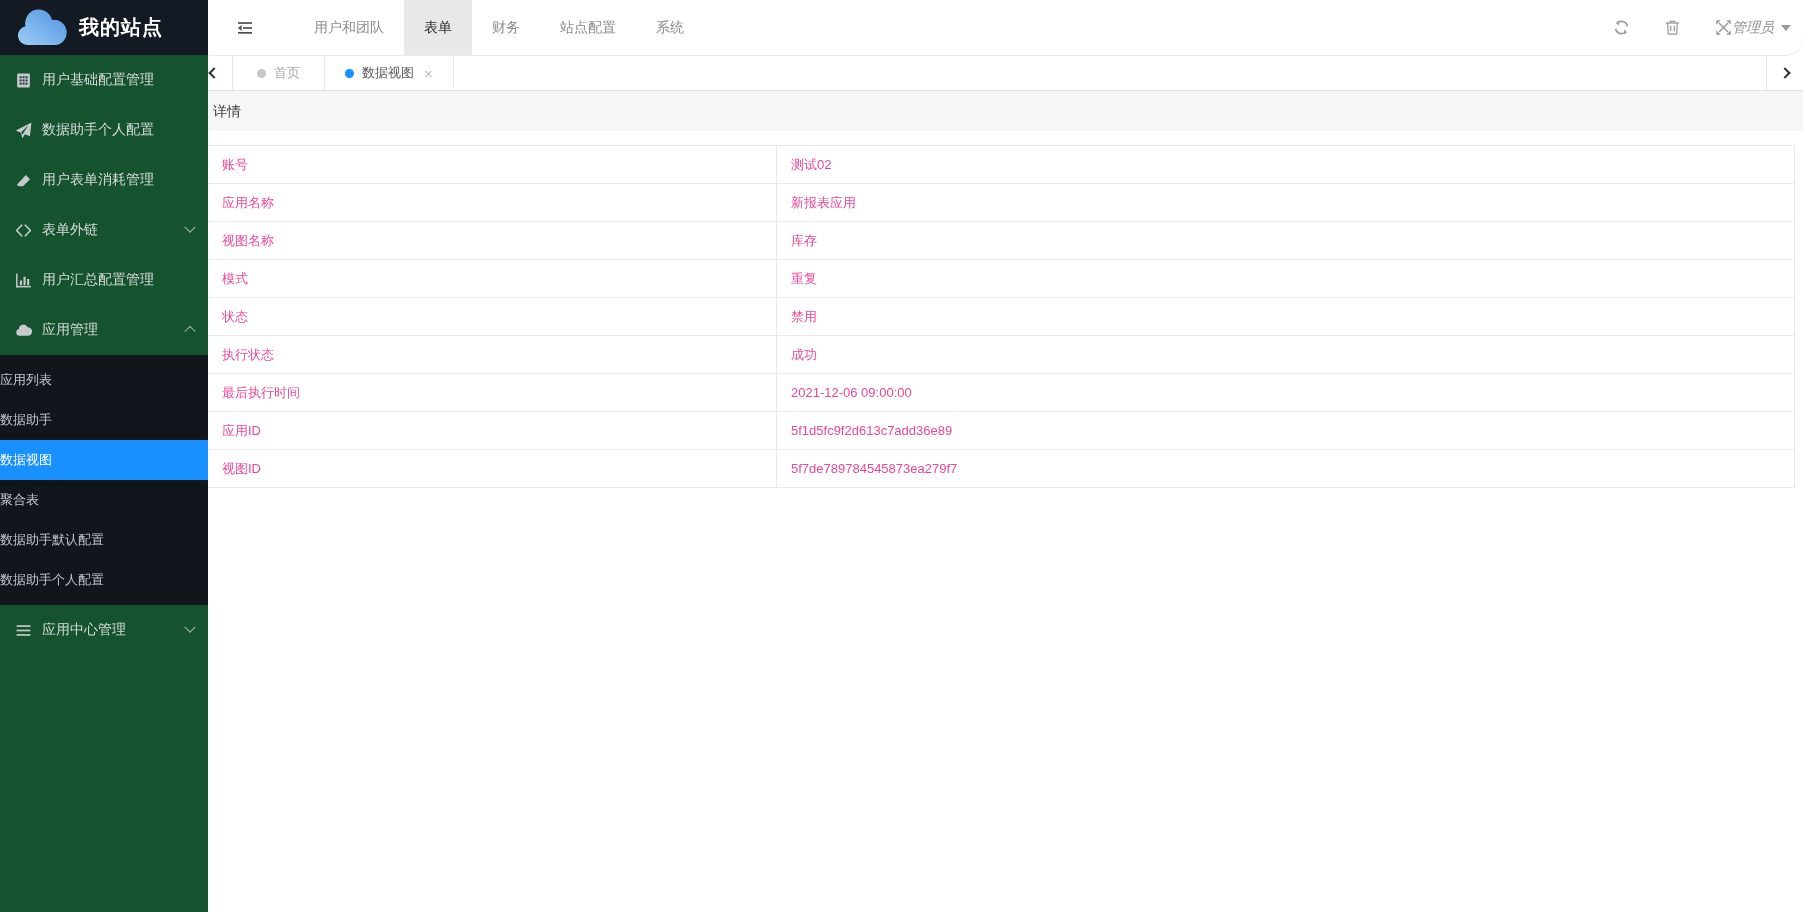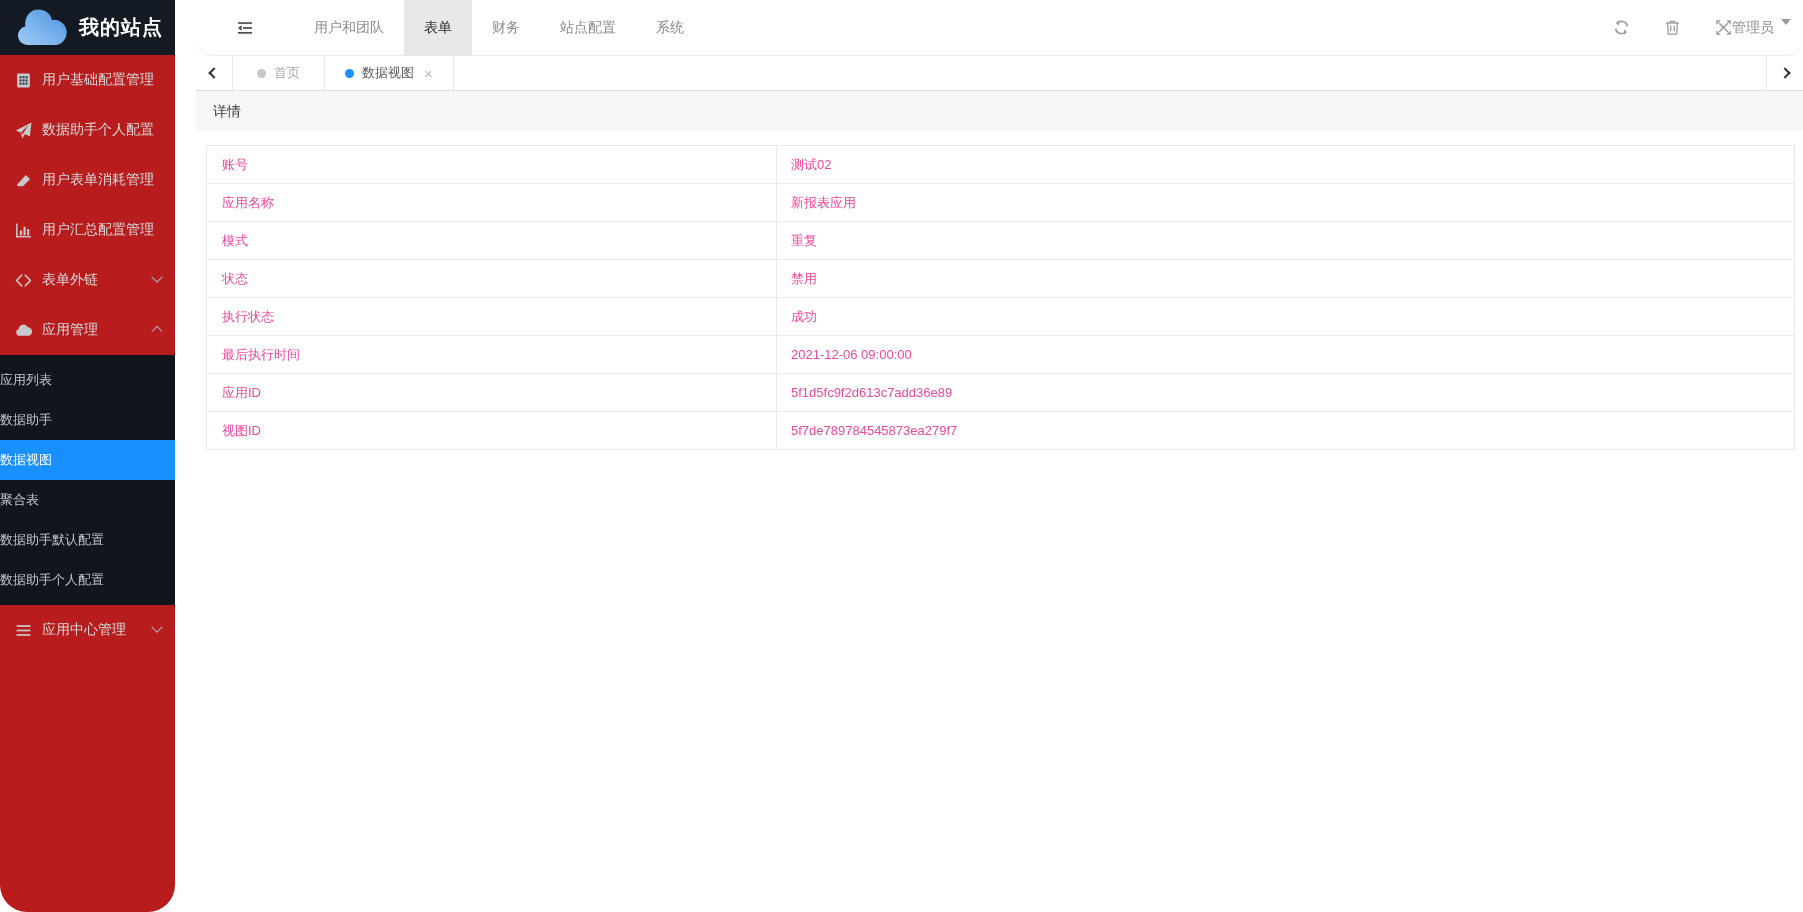--- a/index.html
+++ b/index.html
@@ -1,21 +1,21 @@
 <!DOCTYPE html>
 <html><head>
 <meta charset="utf-8">
 <style>
   * { margin:0; padding:0; box-sizing:border-box; }
   html,body { width:1803px; height:912px; overflow:hidden; background:#fff;
     font-family:"Liberation Sans","DejaVu Sans",sans-serif; }
 
   
-  .sidebar { position:absolute; left:0; top:0; width:175px; height:912px;
-    background:#b91c1c; z-index:5;border-radius:27px; }
+  .sidebar { position:absolute; left:0; top:0; width:208px; height:912px;
+    background:#14532d; z-index:5; }
   .logo { height:55px; background:#141a23; display:flex; align-items:center;
     padding-left:14px; }
   .logo-title { color:#ffffff; font-weight:bold; font-size:20px; margin-left:9px;
     letter-spacing:1px; }
   .menu-item { height:50px; display:flex; align-items:center;
     padding:0 14px 0 15px; color:#d8dadd; font-size:14px; cursor:pointer; }
   .mi-icon { width:17px; height:17px; margin-right:10px; color:#c6cacd; flex:none; }
   .mi-icon svg { width:100%; height:100%; display:block; }
   .chev { margin-left:auto; width:8px; height:8px; border-right:1.5px solid #aeb3b9;
     border-bottom:1.5px solid #aeb3b9; flex:none; }
@@ -35,21 +35,21 @@
   .fold-btn { align-self:center; margin-left:40px; width:18px; height:16px;
     color:#4f4f4f; cursor:pointer; flex:none; }
   .fold-btn svg { width:100%; height:100%; display:block; }
   .topnav { display:flex; margin-left:40px; }
   .topnav-item { padding:0 20px; display:flex; align-items:center; font-size:14px;
     color:#8b8b8b; cursor:pointer; }
   .topnav-item.selected { background:#e8e8e8; color:#2b2b2b; }
   .topbar-right { margin-left:auto; display:flex; align-items:center; padding-right:12px; }
   .tb-icon { width:17px; height:17px; margin-left:34px; color:#9b9b9b; cursor:pointer; }
   .tb-icon svg { width:100%; height:100%; display:block; }
-  .user-trigger { display:flex; cursor:pointer; }
+  .user-trigger { display:flex; align-items:center; cursor:pointer;font-style:italic; }
   .user-name { font-size:14px; color:#8f8f8f; }
   .caret-down { margin-left:7px; width:0; height:0; border-left:5px solid transparent;
     border-right:5px solid transparent; border-top:6px solid #9b9b9b; }
 
   
   .tabbar { height:35px; border-bottom:1px solid #dedede; display:flex;
     align-items:stretch; background:#fff; }
   .tab-arrow { width:37px; display:flex; align-items:center; justify-content:center;
     cursor:pointer; flex:none; }
   .tab-arrow.left { border-right:1px solid #e8e8e8; }
@@ -129,40 +129,40 @@
     <span class="mi-icon">
       <svg viewBox="0 0 16 16">
           <path d="M10.2 2.8 L14.2 6.8 L7.5 13.5 H3.4 L1.8 11.9 Z" fill="currentColor"></path>
         </svg>
     </span>
     <span>用户表单消耗管理</span>
   </div>
 
   <div class="menu-item">
     <span class="mi-icon">
+      <svg viewBox="0 0 16 16" fill="none" stroke="currentColor" stroke-width="1.5" stroke-linecap="round" stroke-linejoin="round">
+        <path d="M6.3 3 L1.5 8 L6.3 13"></path>
+          <path d="M9.7 3 L14.5 8 L9.7 13"></path>
+      </svg>
+    </span>
+    <span>表单外链</span>
+    <span class="chev down"></span>
+  </div>
+
+  <div class="menu-item">
+    <span class="mi-icon">
       <svg viewBox="0 0 16 16" fill="currentColor">
         <rect x="1" y="1.5" width="1.4" height="13"></rect>
           <rect x="1" y="13.1" width="14" height="1.4"></rect>
         <rect x="4.6" y="8" width="2" height="4.4"></rect>
           <rect x="8" y="4.5" width="2" height="7.9"></rect>
           <rect x="11.4" y="6.6" width="2" height="5.8"></rect>
       </svg>
     </span>
     <span>用户汇总配置管理</span>
-  </div>
-
-  <div class="menu-item">
-    <span class="mi-icon">
-      <svg viewBox="0 0 16 16" fill="none" stroke="currentColor" stroke-width="1.5" stroke-linecap="round" stroke-linejoin="round">
-        <path d="M6.3 3 L1.5 8 L6.3 13"></path>
-          <path d="M9.7 3 L14.5 8 L9.7 13"></path>
-      </svg>
-    </span>
-    <span>表单外链</span>
-    <span class="chev down"></span>
   </div>
 
   <div class="menu-item">
     <span class="mi-icon">
       <svg viewBox="0 0 16 16">
           <path d="M12.2 13 H4.2 A3.2 3.2 0 0 1 3.6 6.7 A4.4 4.4 0 0 1 12 5 A3.6 3.6 0 0 1 12.2 13 Z" fill="currentColor"></path>
         </svg>
     </span>
     <span>应用管理</span>
     <span class="chev up"></span>
@@ -265,20 +265,24 @@
   <div class="detail-table">
     <div class="drow">
       <div class="dlabel">账号</div>
       <div class="dvalue">测试02</div>
     </div>
     <div class="drow">
       <div class="dlabel">应用名称</div>
       <div class="dvalue">新报表应用</div>
     </div>
     <div class="drow">
+      <div class="dlabel">视图名称</div>
+      <div class="dvalue">库存</div>
+    </div>
+    <div class="drow">
       <div class="dlabel">模式</div>
       <div class="dvalue">重复</div>
     </div>
     <div class="drow">
       <div class="dlabel">状态</div>
       <div class="dvalue">禁用</div>
     </div>
     <div class="drow">
       <div class="dlabel">执行状态</div>
       <div class="dvalue">成功</div>

